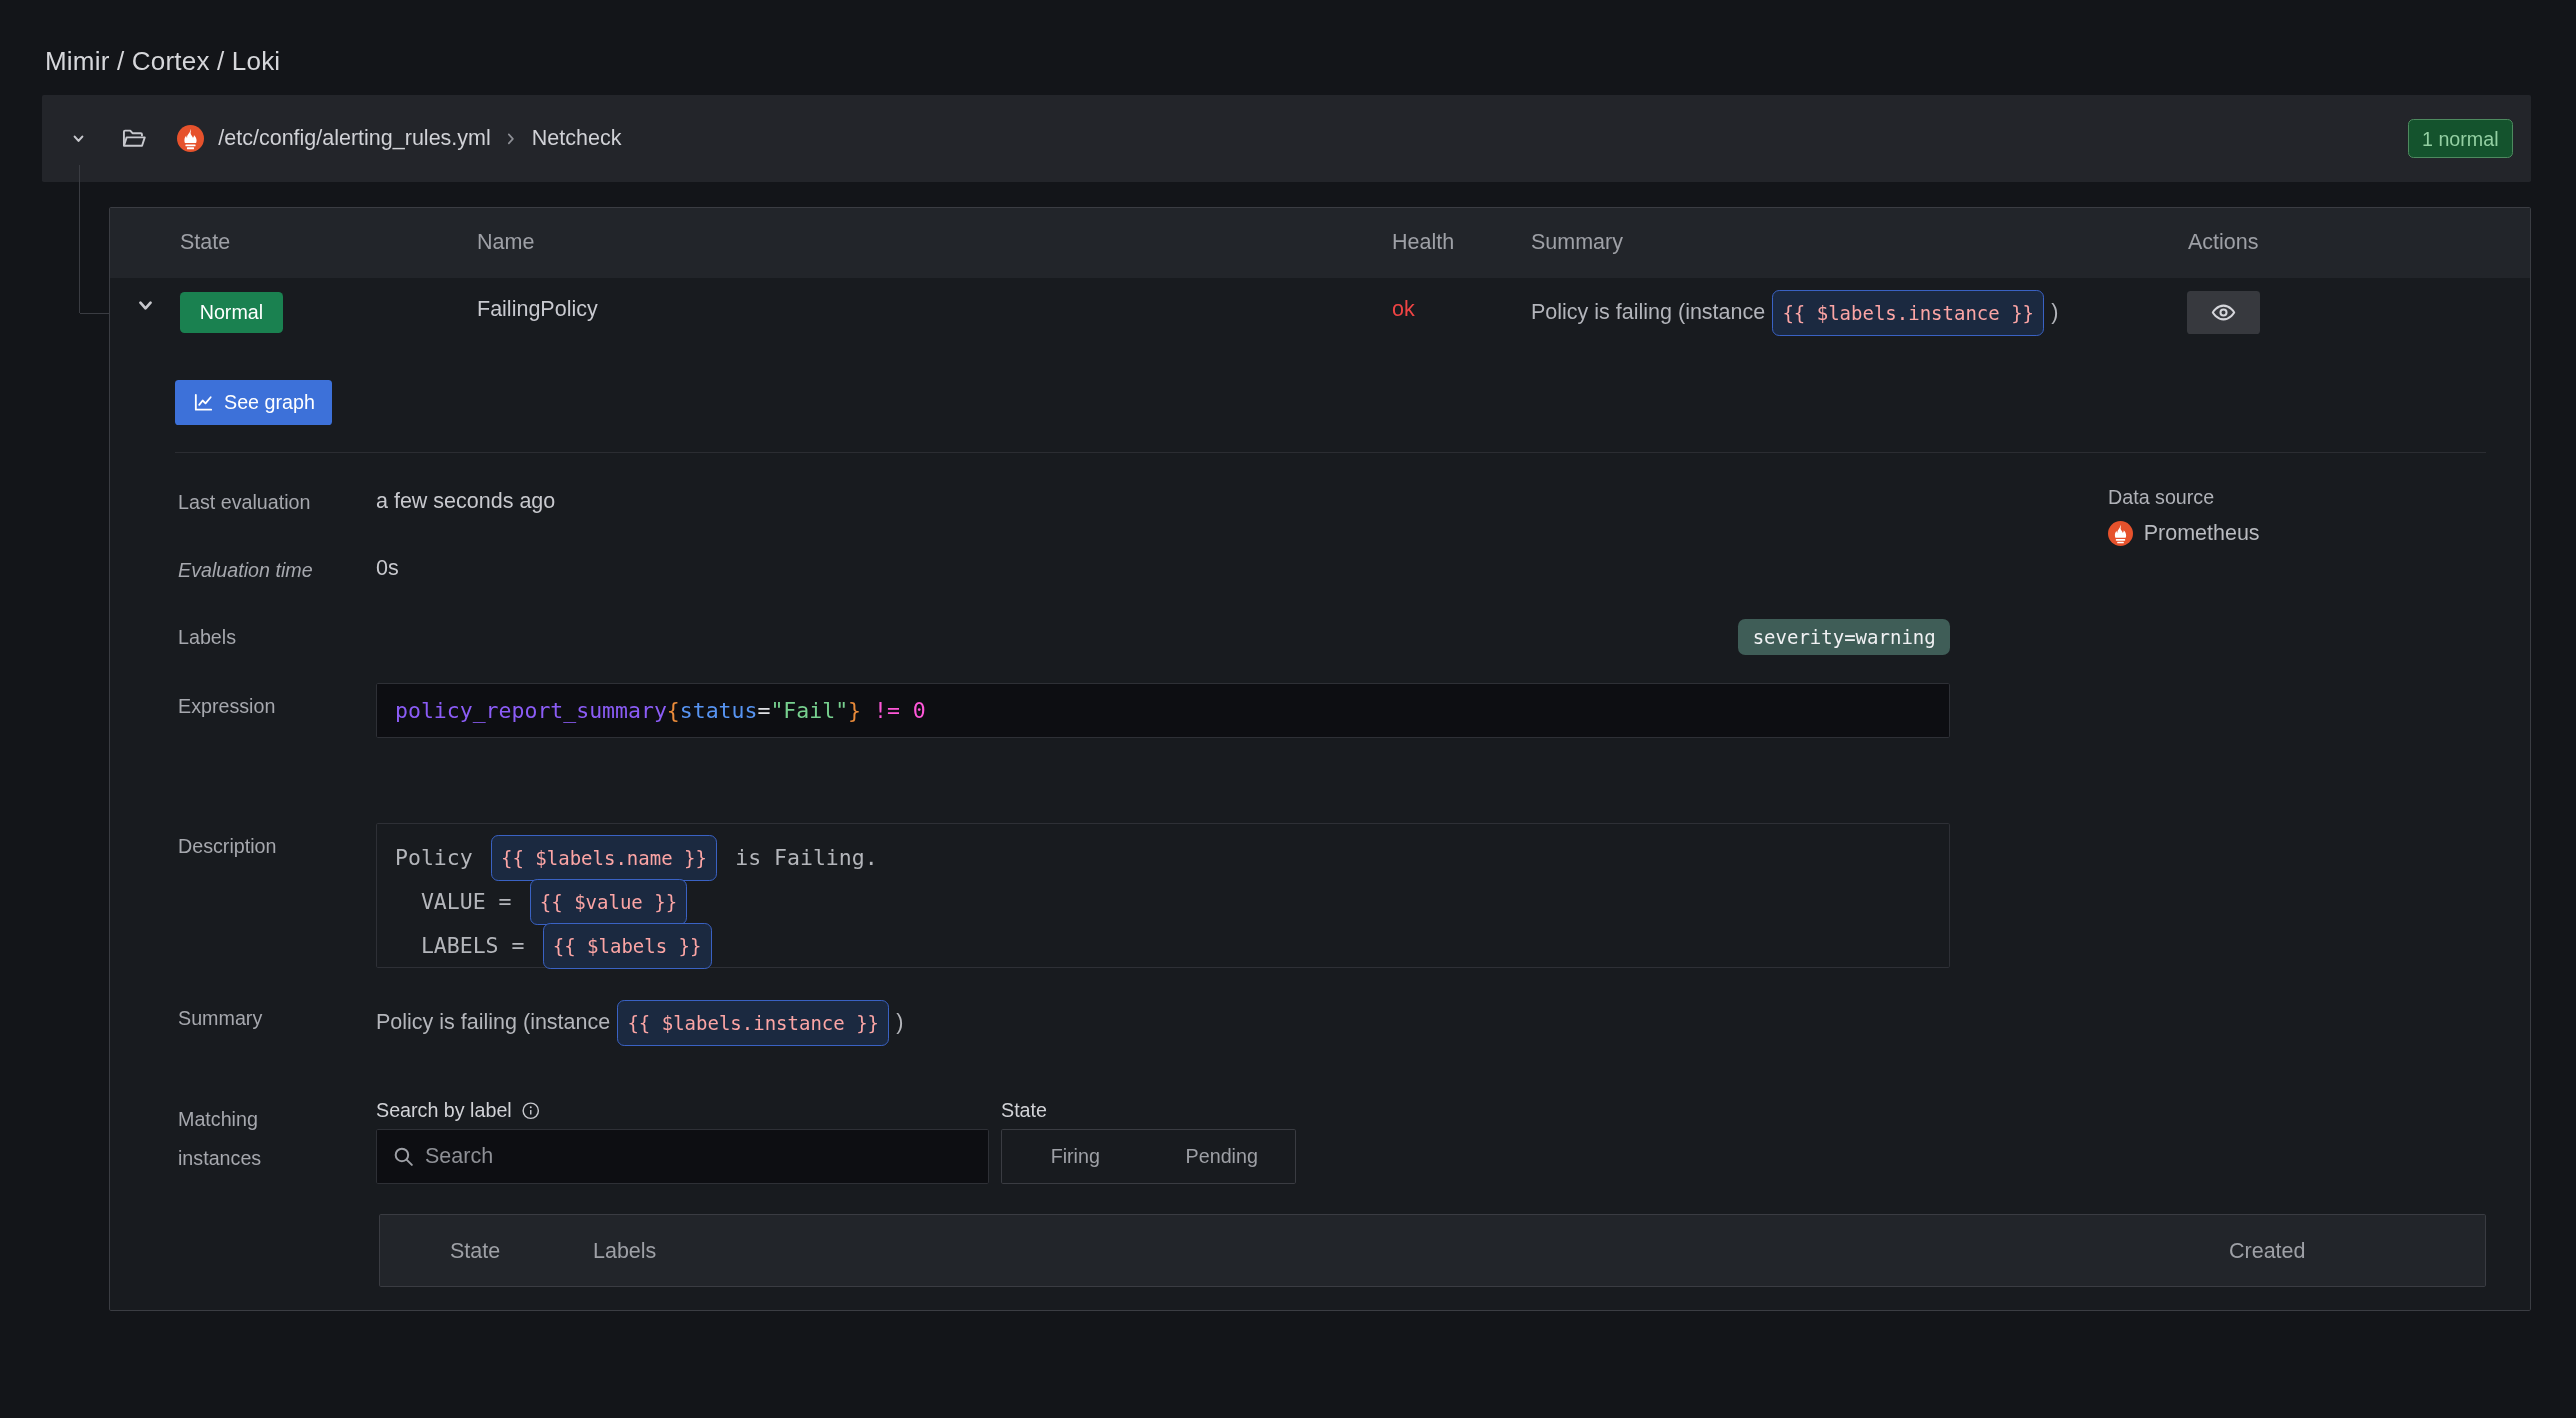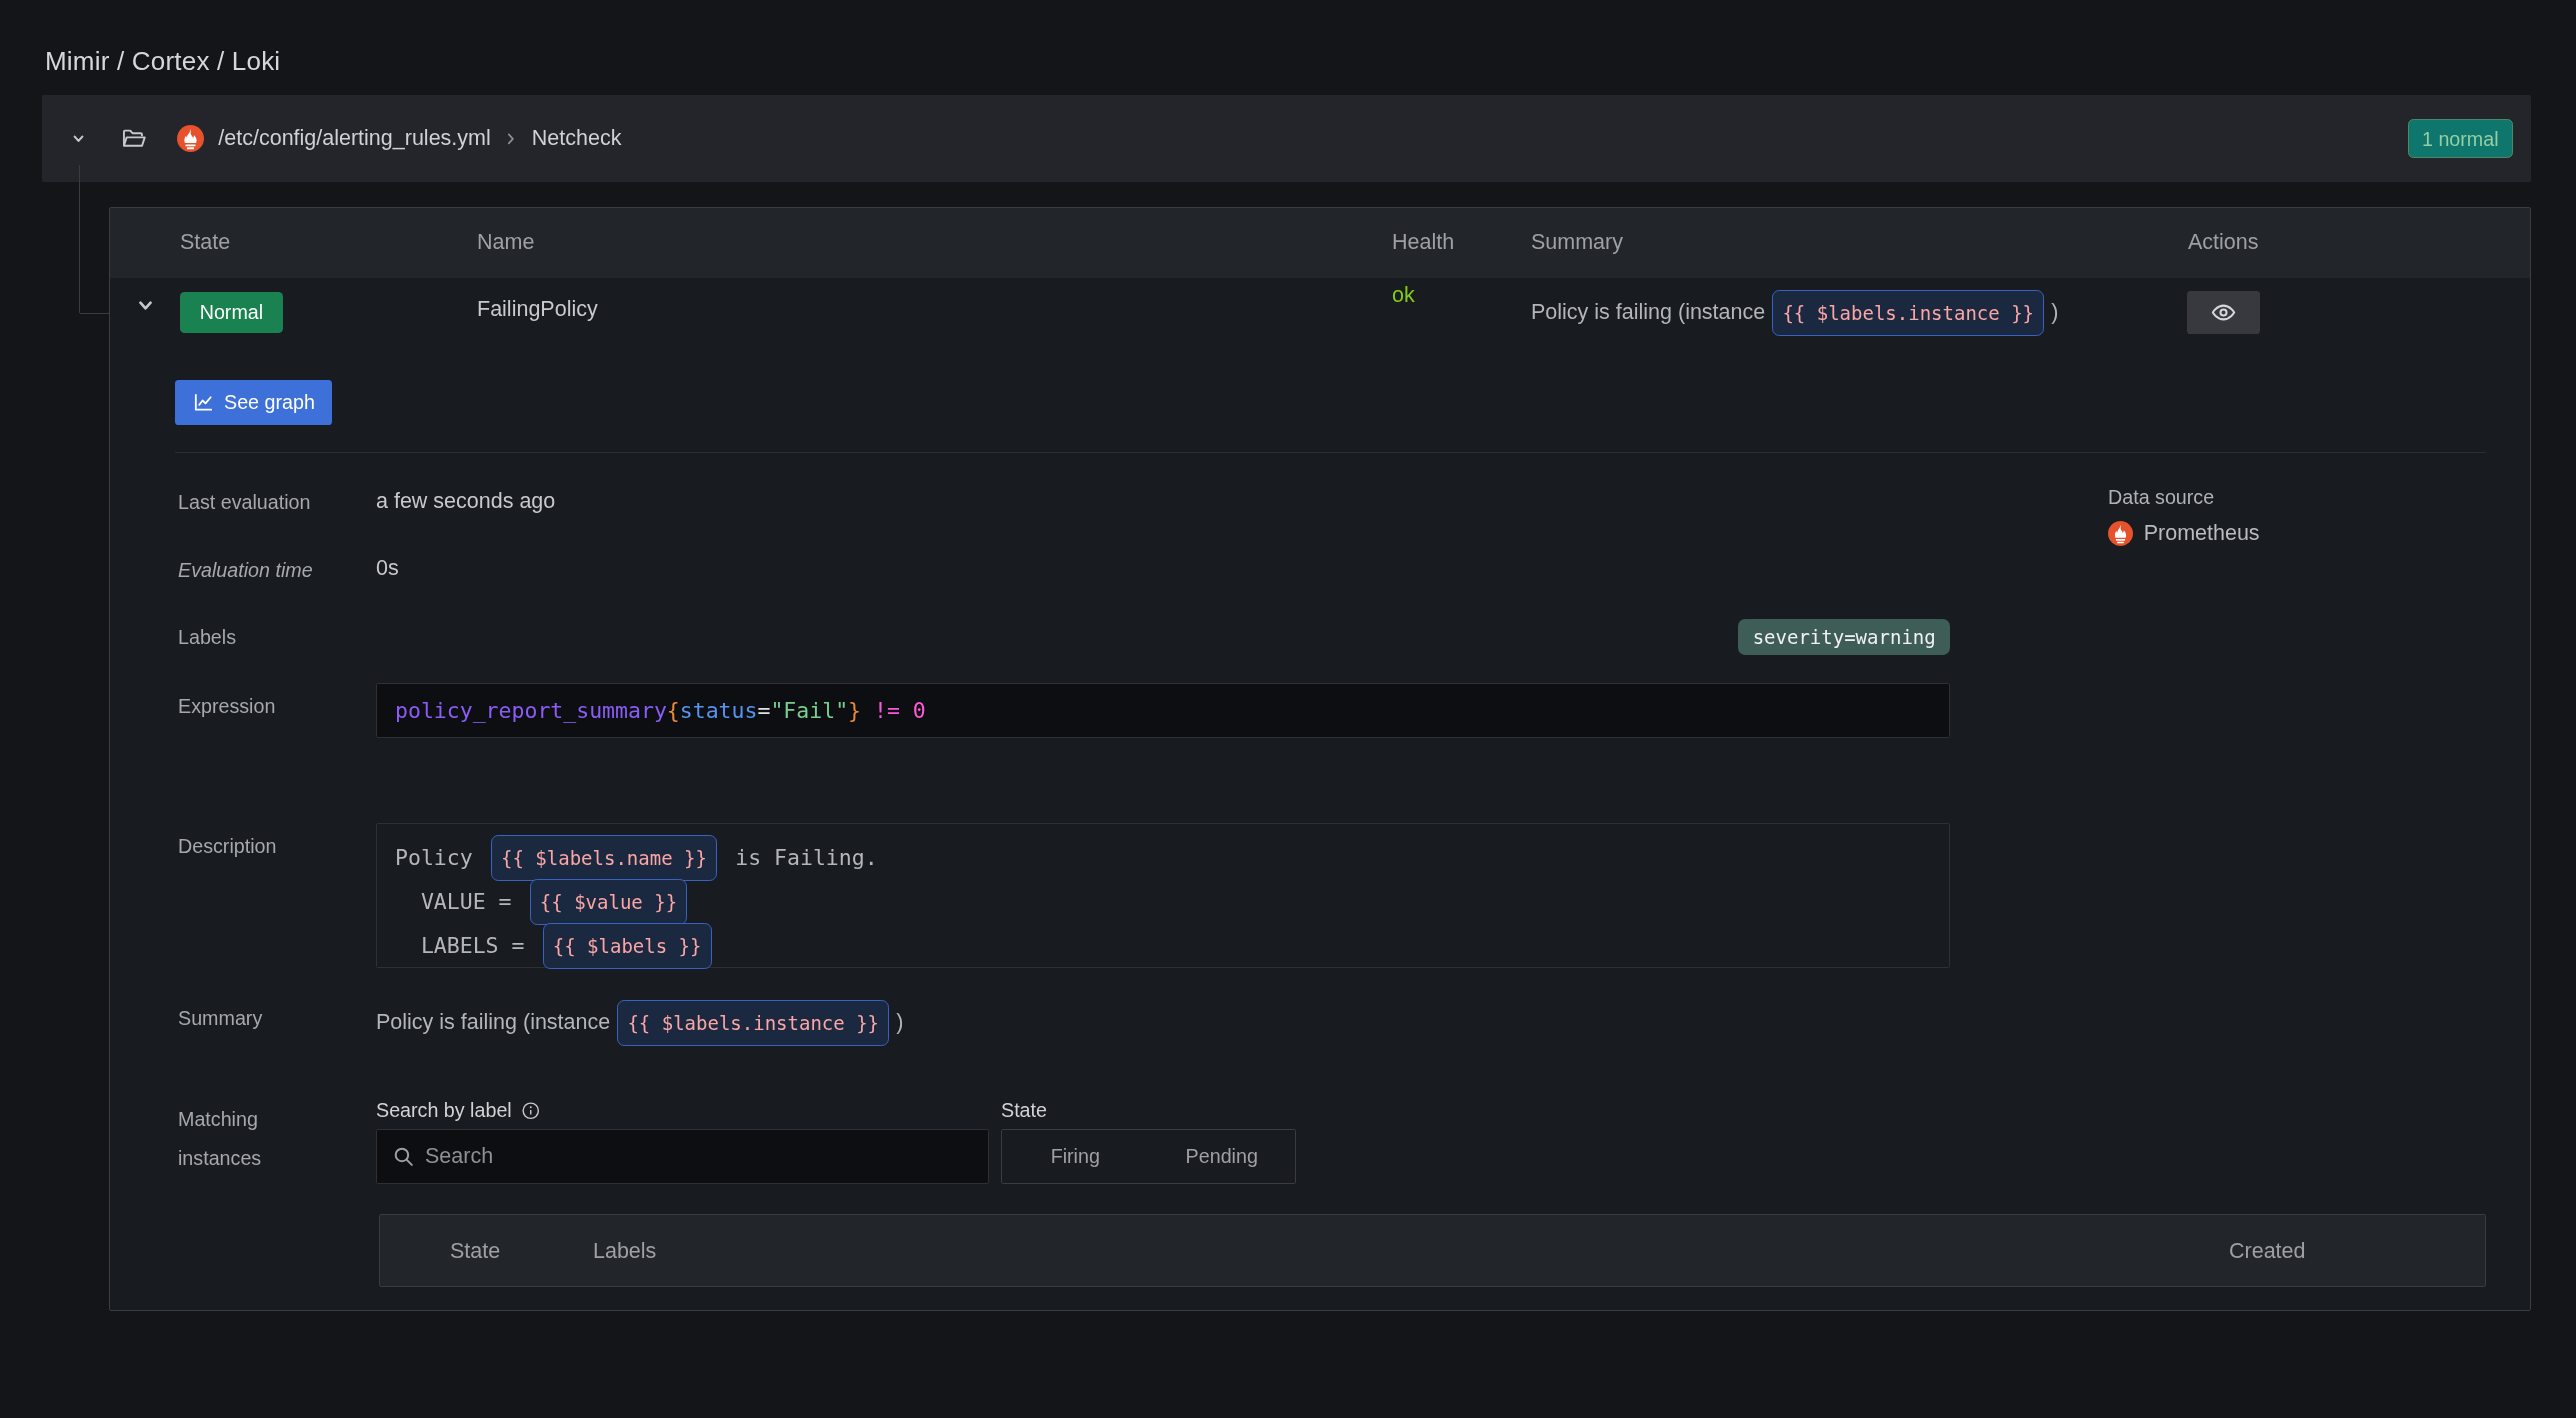--- a/index.html
+++ b/index.html
@@ -23,21 +23,21 @@
   .group-bar .icon { display:inline-flex; align-items:center; justify-content:center; }
   .gb-chevron { width:23px; height:23px; }
   .gb-folder { width:27px; height:27px; margin-left:30px; }
   .gb-prom { width:27px; height:27px; margin-left:30px; }
   .gb-path { margin-left:14.3px; font-size:21.5px; color:#d0d1d6; }
   .gb-sep { width:19.7px; height:19.7px; margin:0 10.7px; }
   .gb-group { font-size:21.5px; color:#d0d1d6; }
   .gb-badge {
     margin-left:auto; height:39px; line-height:38px; padding:0 13.4px;
     border:0.9px solid #4e8a5f; border-radius:5.4px;
-    color:#93cfa2; background:#0f766e; font-size:19.7px;
+    color:#93cfa2; background:#14532d; font-size:19.7px;
   }
 
   
   .guide-v { left:79px; top:165px; width:0.9px; height:148px; background:#3a3c42; }
   .guide-h { left:80px; top:313px; width:29.5px; height:0.9px; background:#3a3c42; }
 
   
   .panel {
     left:109px; top:207px; width:2422px; height:1104px;
     border:0.9px solid #3b3d43; border-radius:1.8px; background:#181b1f;
@@ -49,21 +49,21 @@
   .th-state { left:70px; } .th-name { left:367px; } .th-health { left:1282px; }
   .th-summary { left:1421px; } .th-actions { left:2078px; }
 
   
   .row-chevron { left:21.5px; top:84px; width:27px; height:27px; display:flex; cursor:pointer; }
   .state-badge {
     left:70px; top:84px; height:41px; line-height:41px; padding:0 19.7px;
     background:#1a8150; color:#ffffff; font-size:19.7px; border-radius:4.5px;
   }
   .cell-name { left:367px; top:89px; font-size:21.5px; color:#c9cad0; }
-  .cell-health { left:1282px; top:75px; font-size:21.5px; color:#84cc16; }
+  .cell-health { left:1282px; top:89px; font-size:21.5px; color:#ef4444; }
   .cell-summary { left:1421px; top:82px; height:45px; display:flex; align-items:center; gap:7.2px; font-size:21.5px; color:#b3b5bb; }
   .eye-btn {
     left:2077px; top:83px; width:73px; height:43px;
     background:#37393e; border:none; border-radius:3.6px;
     display:flex; align-items:center; justify-content:center; cursor:pointer;
   }
 
   
   .tchip {
     display:inline-block;

